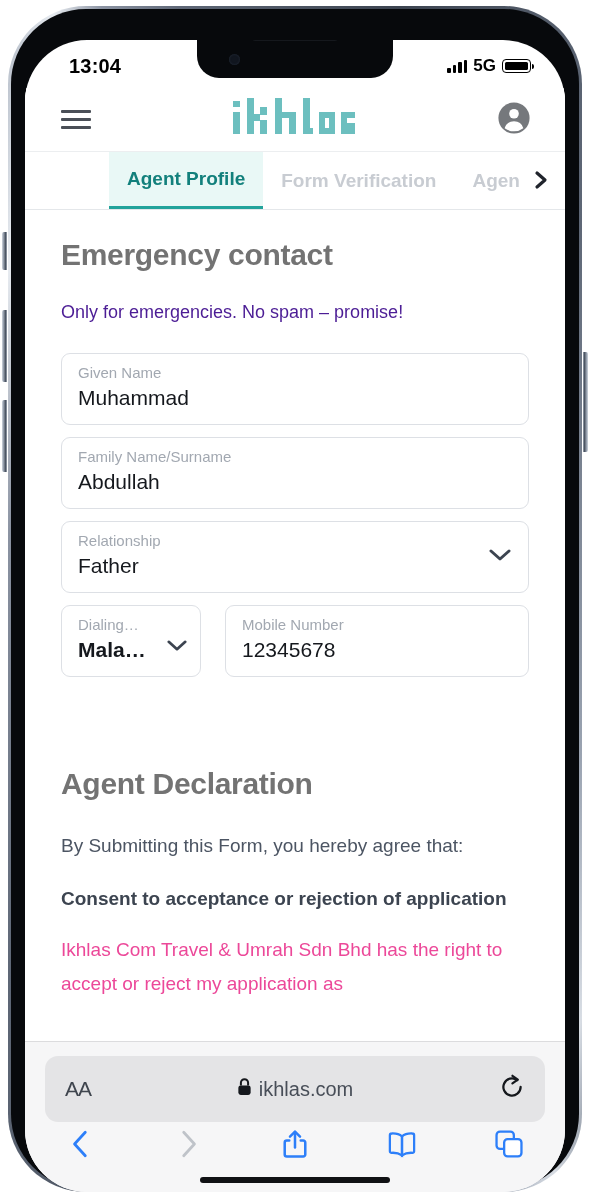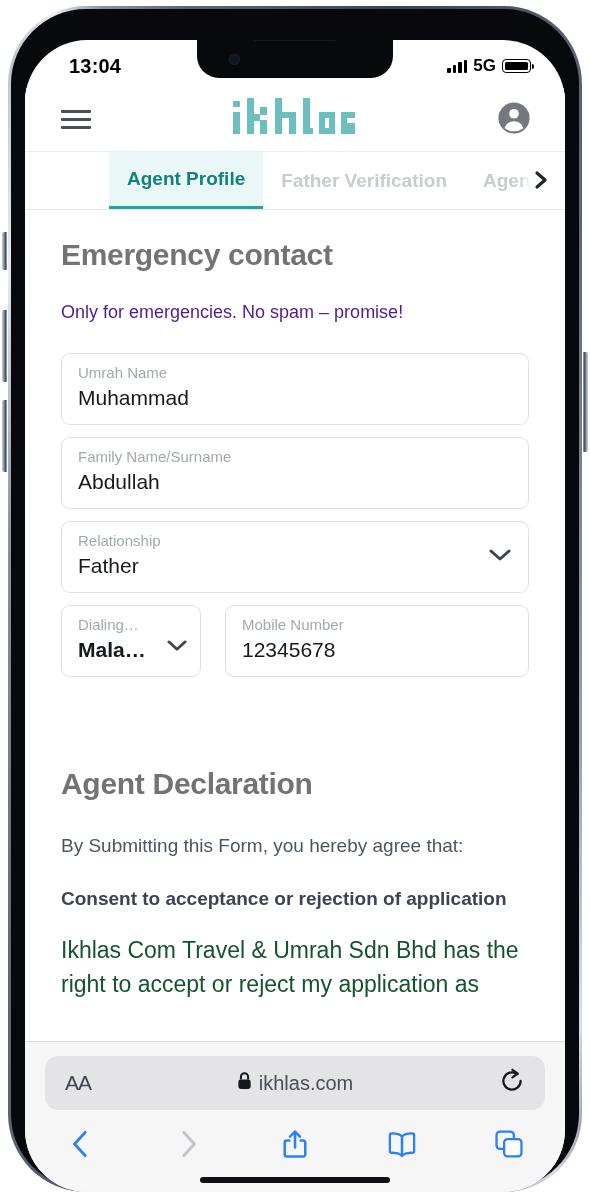--- a/index.html
+++ b/index.html
@@ -273,38 +273,38 @@
     line-height: 30px;
   }
   .decl-head {
     font-size: 19px;
     font-weight: bold;
     color: #3c4450;
     margin: 12px 0 18px 0;
     line-height: 32px;
   }
   .decl-body {
-    font-size: 23px;
-    color: #14532d;
+    font-size: 19px;
+    color: #ec4899;
     line-height: 34px;
     margin: 0;
   }
 
   
   #safari-chrome {
     position: absolute;
     left: 0; right: 0; bottom: 0;
     height: 150px;
     background: #f6f6f7;
     border-top: 1px solid #dcdcde;
     z-index: 20;
   }
   #url-bar {
     margin: 14px 20px 0 20px;
-    height: 54px;
+    height: 66px;
     background: #e4e4e6;
     border-radius: 13px;
     display: flex;
     align-items: center;
     padding: 8px 20px;
     box-sizing: border-box;
     position: relative;
   }
   #aa-button { font-size: 21px; color: #3f454e; letter-spacing: -1px; cursor: pointer; }
   #url-center {
@@ -427,39 +427,39 @@
           <path d="M5.4 19.2a6.9 6.9 0 0 1 13.2 0 11 11 0 0 1-13.2 0z" fill="#fff"></path>
         </svg>
       </div>
     </div>
 
     <div id="tab-bar">
       <div class="tab active">
         <span>Agent Profile</span>
       </div>
       <div class="tab">
-        <span>Father Verification</span>
+        <span>Form Verification</span>
       </div>
       <div class="tab">
         <span>Agen</span>
       </div>
       <div id="tab-scroll-arrow">
         <svg width="20" height="24" viewBox="0 0 20 24" xmlns="http://www.w3.org/2000/svg" aria-hidden="true">
           <path d="M6 5l8 7-8 7" fill="none" stroke="#20242c" stroke-width="3.2" stroke-linecap="round" stroke-linejoin="round"></path>
         </svg>
       </div>
     </div>
 
     <div id="content">
 
       <h1 class="section-title">Emergency contact</h1>
       <p class="section-sub">Only for emergencies. No spam – promise!</p>
 
       <div class="field">
-        <div class="field-label">Umrah Name</div>
+        <div class="field-label">Given Name</div>
         <div class="field-value">Muhammad</div>
       </div>
 
       <div class="field">
         <div class="field-label">Family Name/Surname</div>
         <div class="field-value">Abdullah</div>
       </div>
 
       <div class="field select">
         <div class="field-label">Relationship</div>

